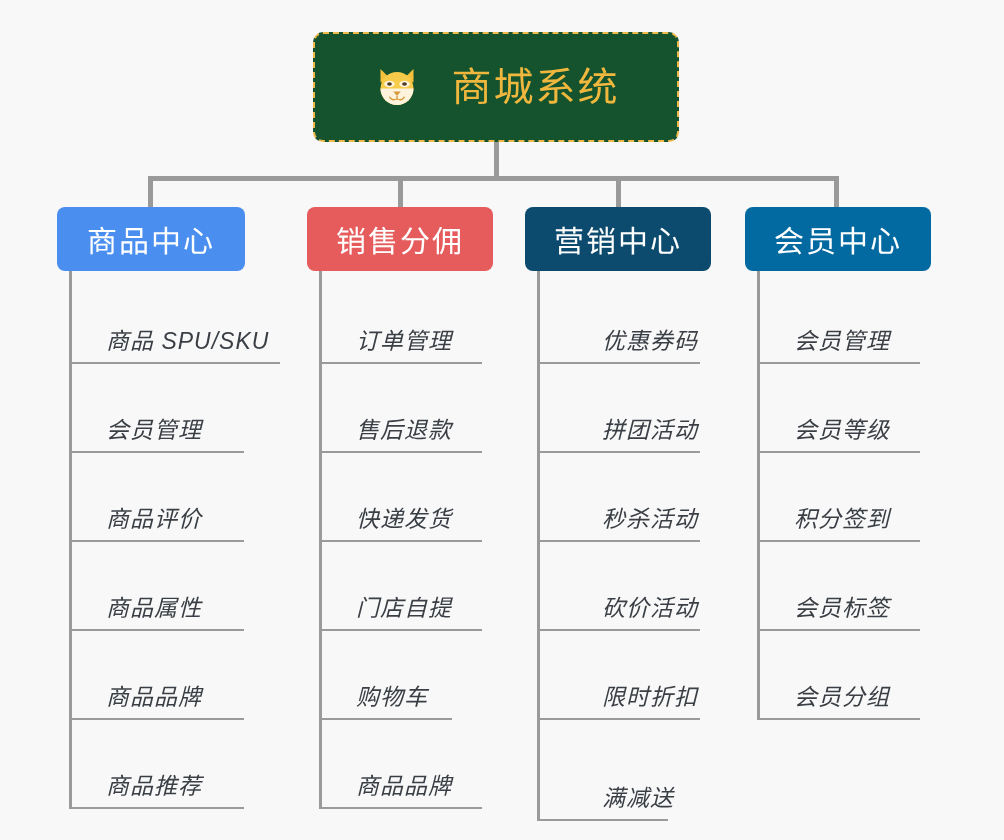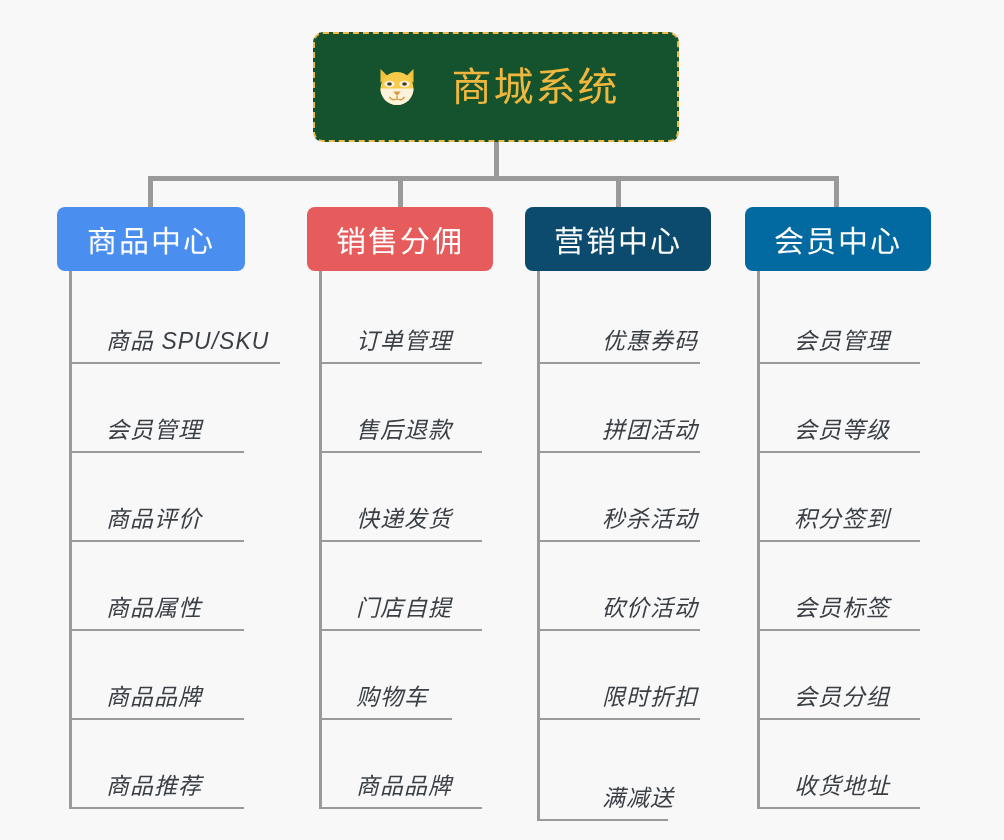--- a/index.html
+++ b/index.html
@@ -259,19 +259,16 @@
       </div>
       <div class="leaf">
         <span class="leaf-label">积分签到</span>
       </div>
       <div class="leaf">
         <span class="leaf-label">会员标签</span>
       </div>
       <div class="leaf">
         <span class="leaf-label">会员分组</span>
       </div>
-      <div class="leaf">
-        <span class="leaf-label">收货地址</span>
-      </div>
     </div>
   </div>
 
 </div>
 
 </body></html>

